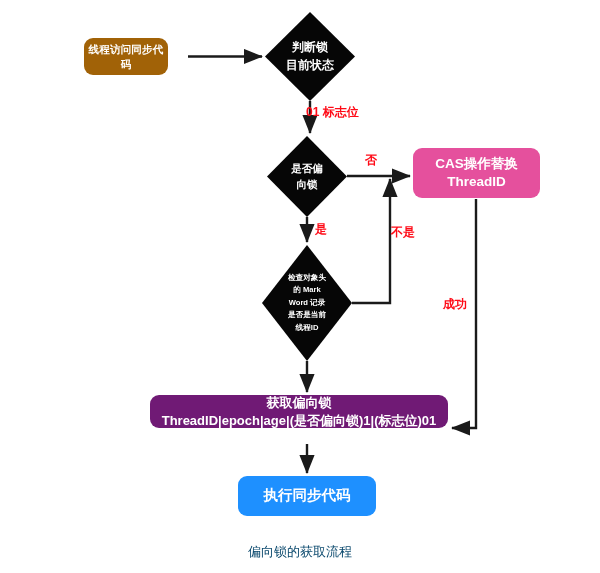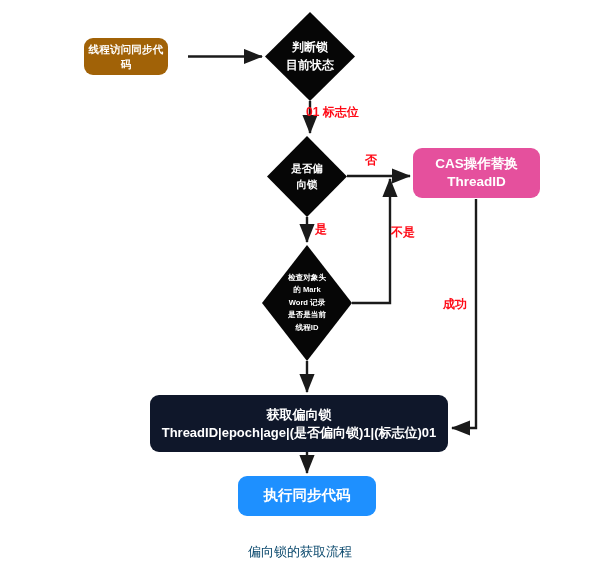--- a/index.html
+++ b/index.html
@@ -40,22 +40,22 @@
     background: #a16207;
     font-size: 10.5px;
     letter-spacing: 0.2px;
   }
   #node-cas-replace {
     left: 413px; top: 148px; width: 127px; height: 50px;
     background: #E5509D;
     font-size: 13.5px;
   }
   #node-acquire-biased {
-    left: 150px; top: 395px; width: 298px; height: 57px;
-    background: #0f172a;
+    left: 150px; top: 395px; width: 298px; height: 33px;
+    background: #701a75;
     font-size: 13px;
   }
   #node-exec-sync {
     left: 238px; top: 476px; width: 138px; height: 40px;
     background: #1E90FF;
     font-size: 14.5px;
   }
 
   
   .diamond-wrap {

